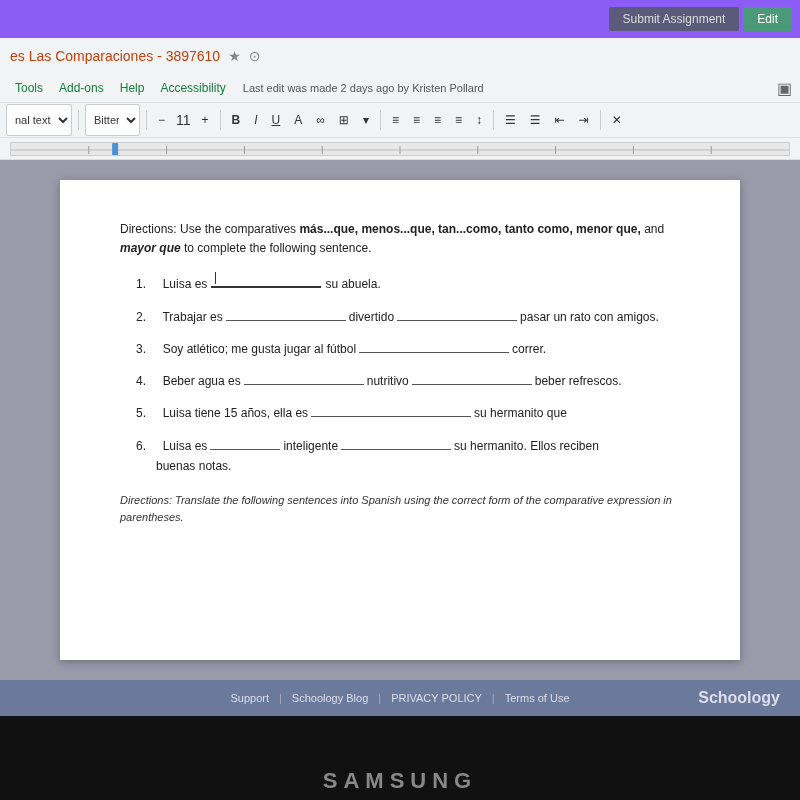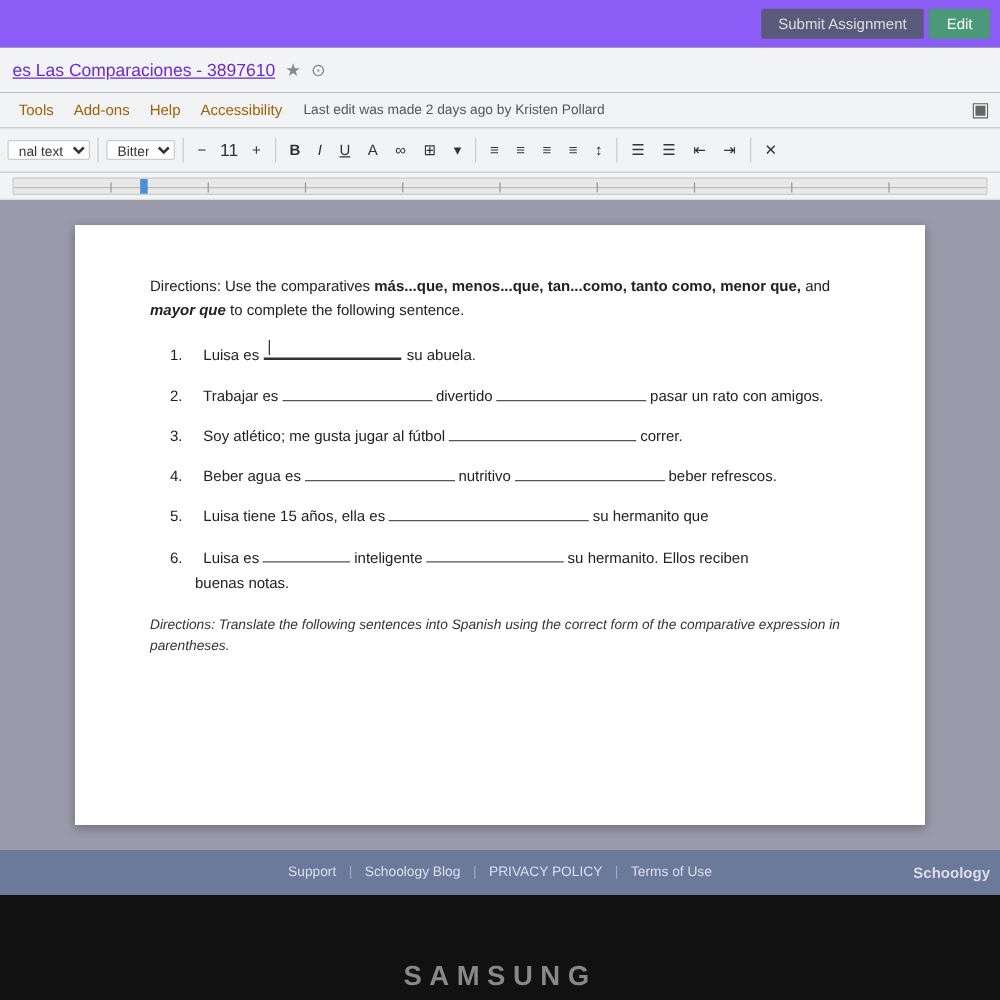--- a/index.html
+++ b/index.html
@@ -44,41 +44,40 @@
     .doc-title-bar {
       display: flex;
       align-items: center;
       padding: 4px 10px;
       gap: 8px;
       background: #f1f3f4;
       height: 36px;
     }
     .doc-title-text {
       font-size: 14px;
-      color: #6d28d9;
+      color: #c2410c;
       font-weight: 500;
-      text-decoration: underline;
     }
     .doc-title-icon {
       font-size: 14px;
       color: #888;
       cursor: pointer;
     }
 
     .doc-menu-bar {
       display: flex;
       align-items: center;
       padding: 2px 8px;
       gap: 2px;
       background: #f1f3f4;
       height: 28px;
     }
     .doc-menu-item {
       font-size: 12px;
-      color: #a16207;
+      color: #15803d;
       padding: 3px 7px;
       cursor: pointer;
       border-radius: 3px;
     }
     .last-edit-text {
       font-size: 11px;
       color: #555;
       margin-left: 8px;
     }
     .doc-icon-right {
@@ -101,21 +100,21 @@
       flex-wrap: nowrap;
       overflow: hidden;
     }
     .toolbar-select {
       font-size: 11px;
       padding: 2px 4px;
       border: 1px solid #ccc;
       border-radius: 2px;
       background: white;
       color: #333;
-      height: 16px;
+      height: 32px;
     }
     .toolbar-sep {
       width: 1px;
       height: 20px;
       background: #ccc;
       margin: 0 2px;
     }
     .toolbar-btn {
       background: none;
       border: none;
@@ -415,18 +414,18 @@
 <div class="footer-wrapper">
   <div class="footer-content">
     <span class="footer-link">Support</span>
     <span class="footer-sep">|</span>
     <span class="footer-link">Schoology Blog</span>
     <span class="footer-sep">|</span>
     <span class="footer-link">PRIVACY POLICY</span>
     <span class="footer-sep">|</span>
     <span class="footer-link">Terms of Use</span>
   </div>
-  <span style="position:absolute; right:8px; font-size:12px; color:#dde; font-weight:bold;">Schoology</span>
+  <span style="position:absolute; right:20px; font-size:16px; color:#dde; font-weight:bold;">Schoology</span>
 </div>
 
 <div class="bottom-black">
   <span class="samsung-logo">SAMSUNG</span>
 </div>
 
 </body></html>

